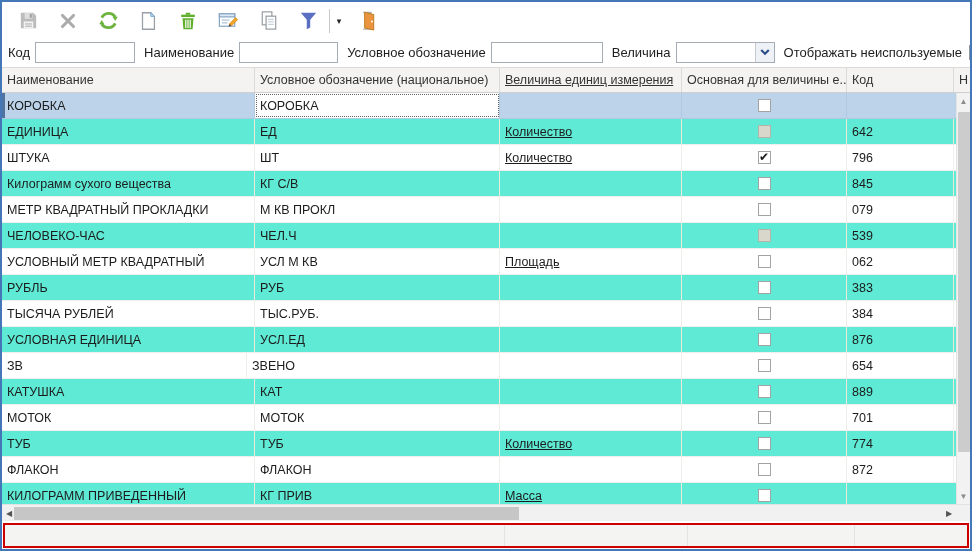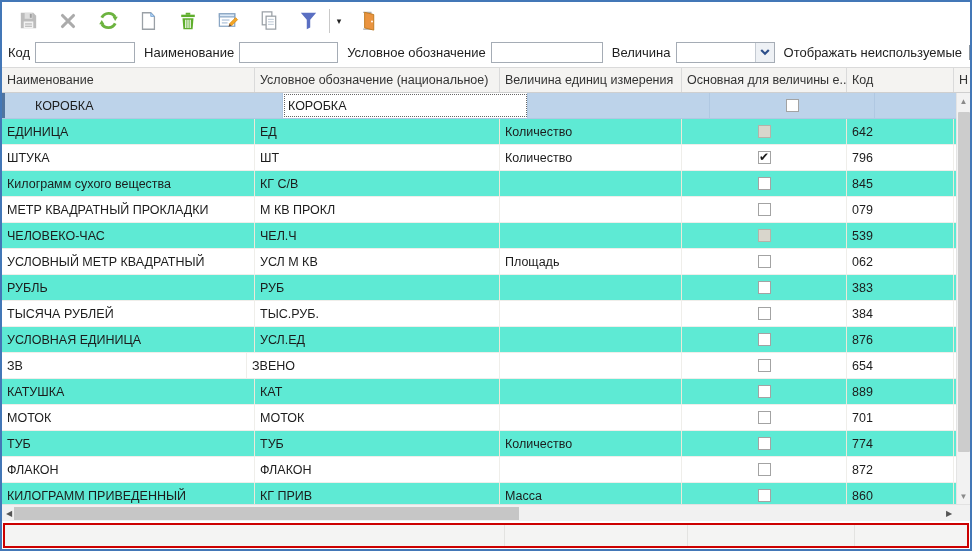--- a/index.html
+++ b/index.html
@@ -25,35 +25,35 @@
   .combo-btn { width:19px; height:100%; background:#eef1f5; border-left:1px solid #c4cad2;
                display:flex; align-items:center; justify-content:center; }
   .unused-group { margin-left:auto; display:flex; align-items:center; }
   .fcheck { width:15px; height:15px; border:1px solid #8e98a3; background:#fff; margin-left:7px; }
 
   
   .grid-header { height:26px; flex:0 0 26px; display:flex; background:#f4f3f1;
                  border-top:1px solid #dadada; border-bottom:1px solid #cfcfcf;
                  font-size:12.5px; color:#333; }
   .hcell { padding:5px 0 0 5px; border-right:1px solid #dadada; overflow:hidden; white-space:nowrap; }
-  .c1 { width:253px; } .c2 { width:245px; } .c3 { width:182px; } .c4 { width:165px; }
+  .c1 { width:253px; } .c2 { width:245px; } .c3 { width:182px;text-decoration:underline; } .c4 { width:165px; }
   .c5 { width:107px; } .c6 { flex:1; border-right:none; }
 
   .rows-wrap { flex:1; position:relative; overflow:hidden; background:#fff; }
   .row { height:26px; display:flex; font-size:12.5px; color:#1c1c1c;
          border-bottom:1px solid #efeeea; position:relative; }
   .row.alt { background:#5eead4; }
   .row.alt .cell { border-right-color:#ece9d8; }
   .cell { padding:6px 0 0 5px; border-right:1px solid #efeeea; overflow:hidden; white-space:nowrap; }
   .cell-check { display:flex; align-items:flex-start; justify-content:center; padding:6px 0 0 0; }
   .cb { width:13px; height:13px; border:1px solid #a3a3a3; background:#fff;
         display:flex; align-items:center; justify-content:center;
         font-size:12px; line-height:11px; color:#1a1a1a; }
   .cb.disabled { background:#d9d6cc; border-color:#b5b2a8; }
-  .row.selected { background:#bdd3ea; border-bottom-color:#b0c8e2;padding-left:28px; }
+  .row.selected { background:#bdd3ea; border-bottom-color:#b0c8e2; }
   .row.selected .cell { border-right-color:#b0c8e2; }
   .row.selected::before { content:""; position:absolute; left:0; top:0; width:3px; height:100%; background:#50749f; }
   .row.selected .cell-abbr { background:#fff; outline:1px dotted #666; outline-offset:-2px; }
 
   
   .vscroll { position:absolute; top:0; right:0; width:14px; height:100%;
              background:#f2f2f2; border-left:1px solid #e4e4e4; }
   .varrow { height:16px; display:flex; align-items:center; justify-content:center;
             font-size:8px; color:#8a8a8a; }
   .vthumb { position:absolute; top:19px; left:1px; width:12px; height:340px;
@@ -337,21 +337,20 @@
     <div class="cell c5">872</div>
     <div class="cell c6"></div>
   </div>
         <div class="row alt">
     <div class="cell c1 cell-name">КИЛОГРАММ ПРИВЕДЕННЫЙ</div>
     <div class="cell c2 cell-abbr">КГ ПРИВ</div>
     <div class="cell c3">Масса</div>
     <div class="cell c4 cell-check">
       <div class="cb unchecked"></div>
     </div>
-    <div class="cell c5">860</div>
     <div class="cell c6"></div>
   </div>
       </div>
     <div class="vscroll">
       <div class="varrow">▲</div>
       <div class="vthumb"></div>
       <div class="varrow down">▼</div>
     </div>
   </div>
 

